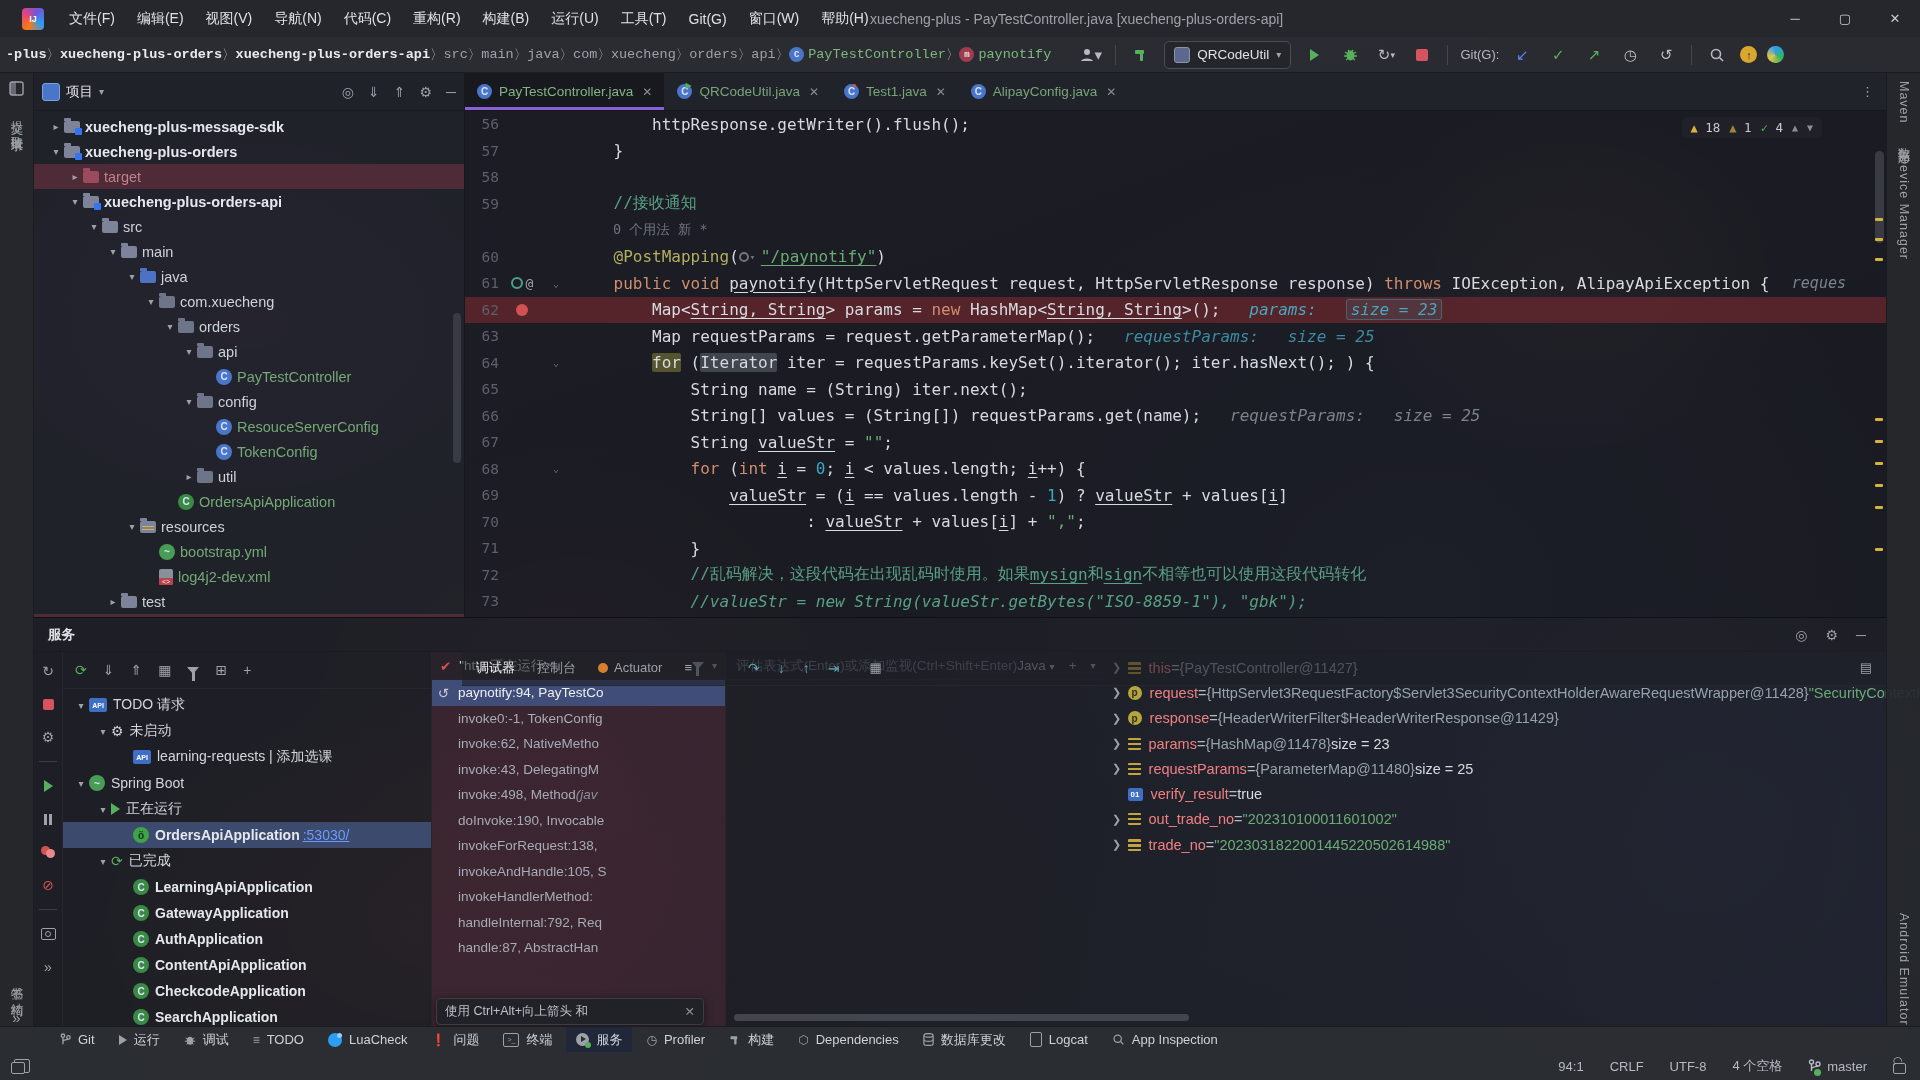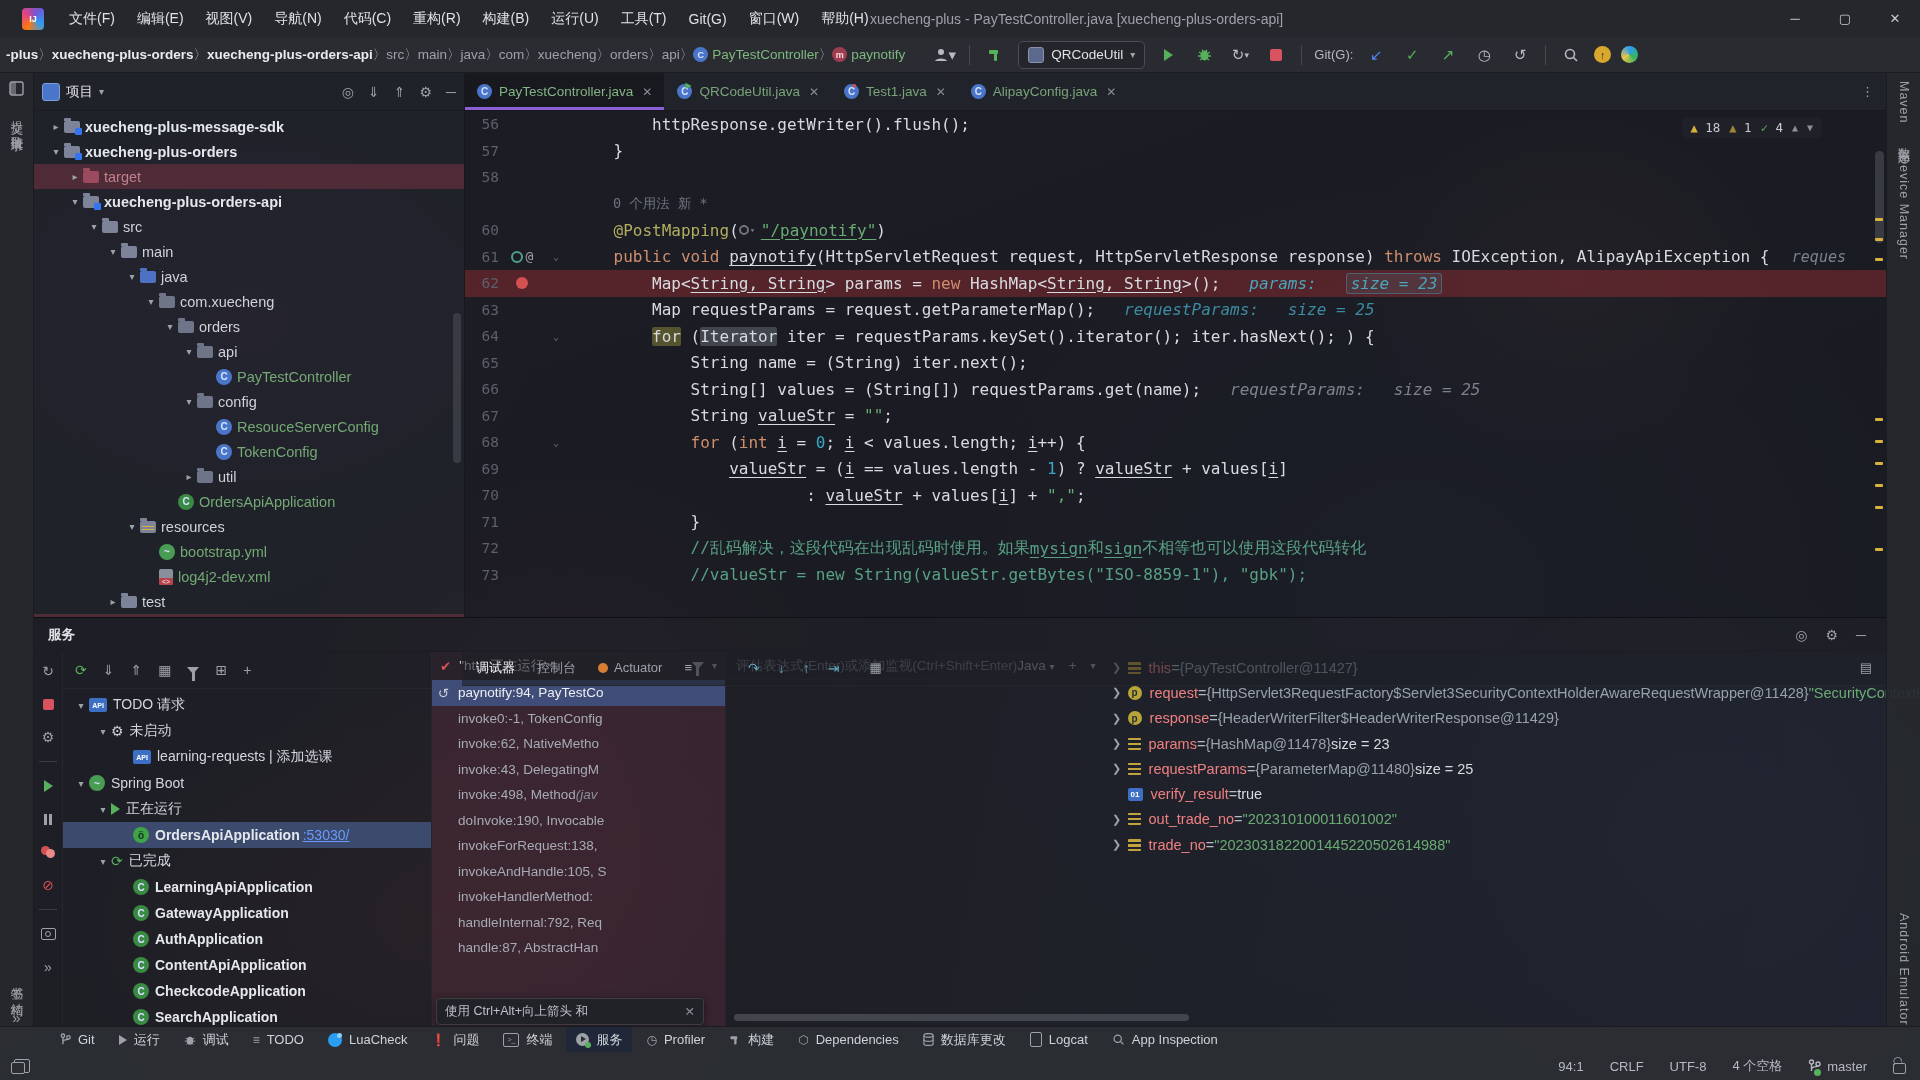--- a/index.html
+++ b/index.html
@@ -24,21 +24,21 @@
     background:conic-gradient(from 210deg,#f97a12,#e4447c,#7256d8,#2a9df4,#f97a12);
     display:flex;align-items:center;justify-content:center;color:#fff;font-weight:bold;font-size:9px;}
   .menubar .menu-item{padding:0 11px;height:26px;display:flex;align-items:center;border-radius:4px;
     color:#dfe1e5;font-size:14px;cursor:default;}
   .win-title{position:absolute;left:870px;color:#9da1a8;font-size:14px;white-space:nowrap;}
   .win-controls{position:absolute;right:0;top:0;height:37px;display:flex;}
   .win-btn{width:50px;height:37px;display:flex;align-items:center;justify-content:center;color:#c8cbd2;font-size:13px;}
   
   .navbar{left:0;top:37px;width:1920px;height:36px;background:rgba(43,45,51,.88);
     display:flex;align-items:center;border-bottom:1px solid #1b1c1f;padding-left:6px;box-sizing:border-box;}
-  .crumb{display:flex;align-items:center;white-space:nowrap;font-size:13.5px;color:#9da1a8;}
+  .crumb{display:flex;align-items:center;white-space:nowrap;font-size:13.5px;color:#9da1a8;font-family:Liberation Mono, monospace;}
   .crumb.bold{color:#e8eaee;font-weight:bold;}
   .crumb.green{color:#7db87d;}
   .mini-ic{width:15px;height:15px;border-radius:50%;display:inline-flex;align-items:center;justify-content:center;
     font-size:9px;font-weight:bold;color:#dfe6ff;margin-right:4px;}
   .mini-c{background:#4976c9;}
   .mini-m{background:#9e3d50;color:#ffd9de;}
   .nav-right{display:flex;align-items:center;margin-left:26px;gap:10px;}
   .tool-ic{width:26px;height:26px;display:flex;align-items:center;justify-content:center;border-radius:4px;
     color:#b6bac2;font-size:15px;}
   .tool-sep{width:1px;height:20px;background:#45474d;margin:0 2px;}
@@ -553,20 +553,28 @@
           <div style="white-space: pre; display: flex; align-items: center;"><span class="codeseg sp">    }</span></div>
         </div>
         <div class="cline">
           <div class="gut">
             <span class="num">58</span>
             <span class="gico"></span>
             <span class="fold"></span>
           </div>
           <div style="white-space: pre; display: flex; align-items: center;"></div>
         </div>
+        <div class="cline">
+          <div class="gut">
+            <span class="num">59</span>
+            <span class="gico"></span>
+            <span class="fold"></span>
+          </div>
+          <div style="white-space: pre; display: flex; align-items: center;"><span class="codeseg sc">    //接收通知</span></div>
+        </div>
         <div class="inlay-row">
           <span class="inlay-text">0 个用法   新 *</span>
         </div>
         <div class="cline">
           <div class="gut">
             <span class="num">60</span>
             <span class="gico"></span>
             <span class="fold"></span>
           </div>
           <div style="white-space: pre; display: flex; align-items: center;"><span class="codeseg sp">    </span><span class="codeseg sa">@PostMapping</span><span class="codeseg sp">(</span><span class="ginline"><i></i><b>▾</b></span><span class="codeseg sslink">"/paynotify"</span><span class="codeseg sp">)</span></div>
@@ -672,21 +680,21 @@
             <span class="fold"></span>
           </div>
           <div style="white-space: pre; display: flex; align-items: center;"><span class="codeseg sc">            //乱码解决，这段代码在出现乱码时使用。如果</span><span class="codeseg scu">mysign</span><span class="codeseg sc">和</span><span class="codeseg scu">sign</span><span class="codeseg sc">不相等也可以使用这段代码转化</span></div>
         </div>
         <div class="cline">
           <div class="gut">
             <span class="num">73</span>
             <span class="gico"></span>
             <span class="fold"></span>
           </div>
-          <div style="white-space: pre; display: flex; "><span class="codeseg sc">            //valueStr = new String(valueStr.getBytes("ISO-8859-1"), "gbk");</span></div>
+          <div style="white-space: pre; display: flex;  font-style: italic;"><span class="codeseg sc">            //valueStr = new String(valueStr.getBytes("ISO-8859-1"), "gbk");</span></div>
         </div>
       </div>
   </div>
 
   <div class="panel services">
     <div class="svc-header">
       <span class="svc-title">服务</span>
       <div class="svc-hdr-icons">
         <span>◎</span>
         <span>⚙</span>

